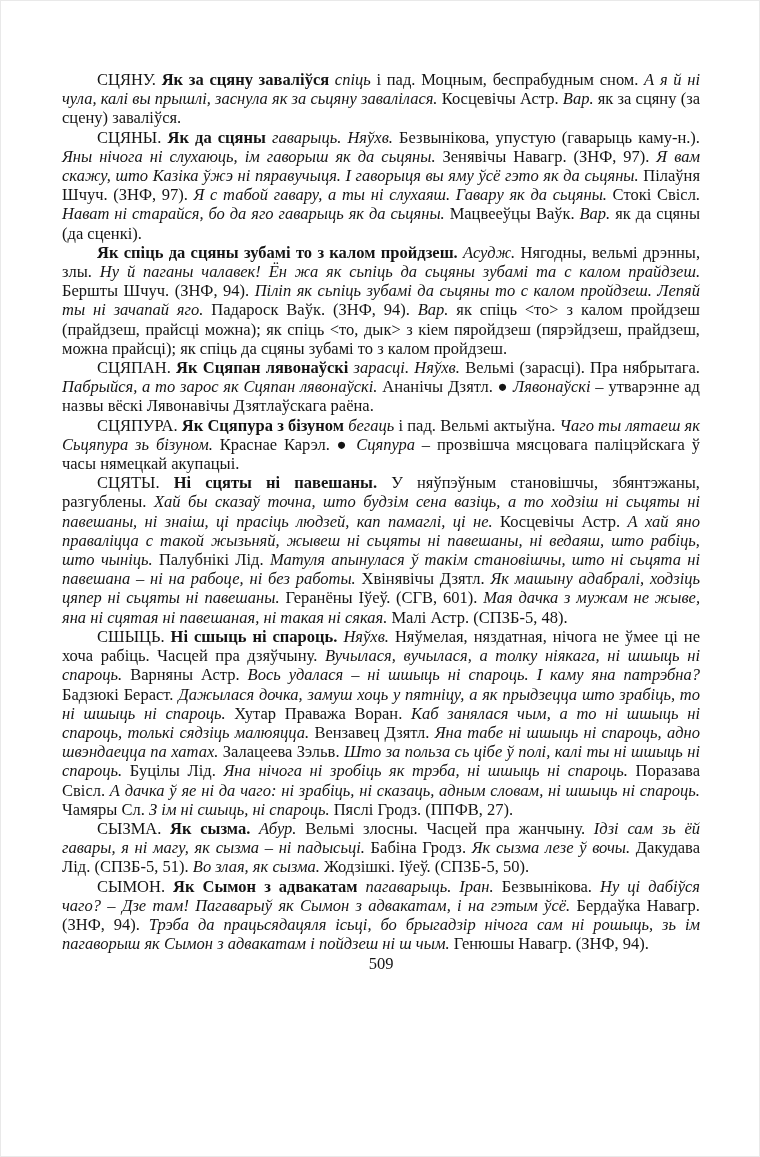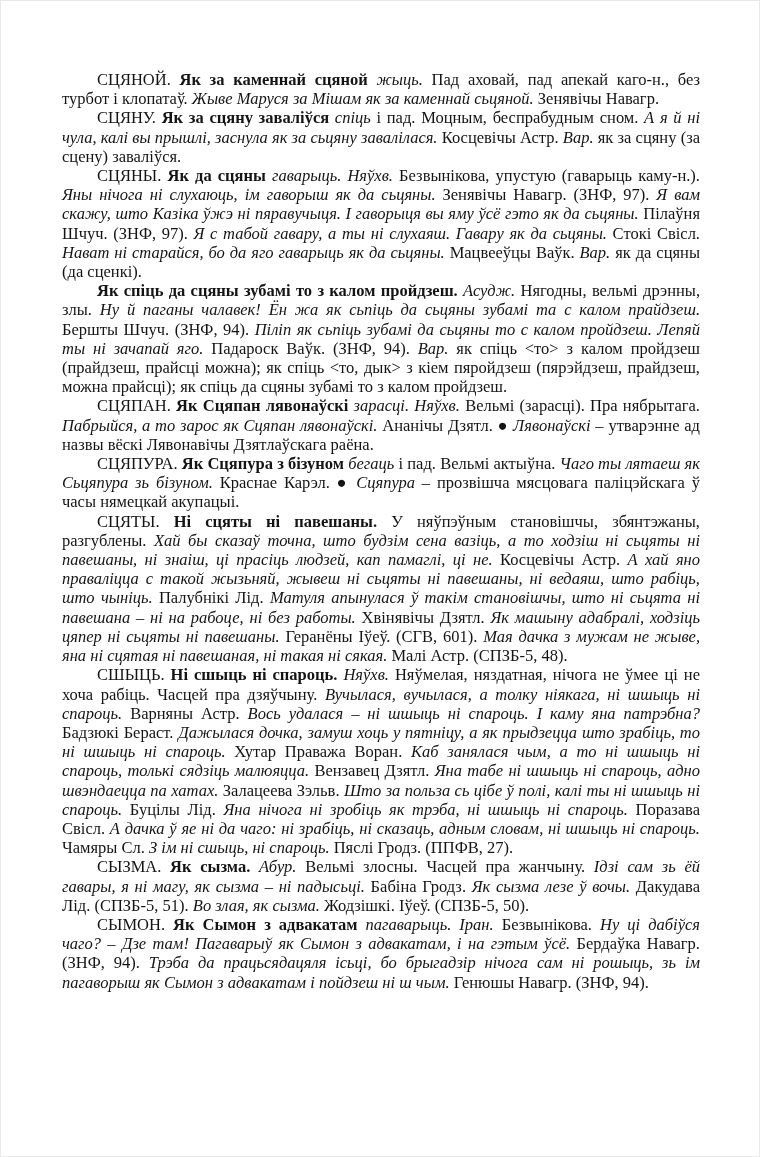--- a/index.html
+++ b/index.html
@@ -44,24 +44,24 @@
   .footer {
     text-align: center;
     margin-top: 1px;
   }
 </style>
 </head>
 <body>
 
 <div class="page">
   <div class="text-block" id="entries">
-      <p class="entry"><span class="rn">СЦЯНОЙ. </span><span class="rb">Як за каменнай сцяной</span><span class="ri"> жыць.</span><span class="rn"> Пад аховай, пад апекай каго-н., без турбот і клопатаў. </span><span class="ri">Жыве Маруся за Мішам як за каменнай сьцяной.</span><span class="rn"> Зенявічы Навагр.</span></p>
       <p class="entry"><span class="rn">СЦЯНУ. </span><span class="rb">Як за сцяну заваліўся</span><span class="ri"> спіць</span><span class="rn"> і пад. Моцным, беспрабудным сном. </span><span class="ri">А я й ні чула, калі вы прышлі, заснула як за сьцяну завалілася.</span><span class="rn"> Косцевічы Астр. </span><span class="rbi">Вар.</span><span class="rn"> як за сцяну (за сцену) заваліўся.</span></p>
       <p class="entry"><span class="rn">СЦЯНЫ. </span><span class="rb">Як да сцяны</span><span class="ri"> гаварыць. Няўхв.</span><span class="rn"> Безвынікова, упустую (гаварыць каму-н.). </span><span class="ri">Яны нічога ні слухаюць, ім гаворыш як да сьцяны.</span><span class="rn"> Зенявічы Навагр. (ЗНФ, 97). </span><span class="ri">Я вам скажу, што Казіка ўжэ ні пяравучыця. І гаворыця вы яму ўсё гэто як да сьцяны.</span><span class="rn"> Пілаўня Шчуч. (ЗНФ, 97). </span><span class="ri">Я с табой гавару, а ты ні слухаяш. Гавару як да сьцяны.</span><span class="rn"> Стокі Свісл. </span><span class="ri">Нават ні старайся, бо да яго гаварыць як да сьцяны.</span><span class="rn"> Мацвееўцы Ваўк. </span><span class="rbi">Вар.</span><span class="rn"> як да сцяны (да сценкі).</span></p>
       <p class="entry"><span class="rb">Як спіць да сцяны зубамі то з калом пройдзеш.</span><span class="ri"> Асудж.</span><span class="rn"> Нягодны, вельмі дрэнны, злы. </span><span class="ri">Ну й паганы чалавек! Ён жа як сьпіць да сьцяны зубамі та с калом прайдзеш.</span><span class="rn"> Бершты Шчуч. (ЗНФ, 94). </span><span class="ri">Піліп як сьпіць зубамі да сьцяны то с калом пройдзеш. Лепяй ты ні зачапай яго.</span><span class="rn"> Падароск Ваўк. (ЗНФ, 94). </span><span class="rbi">Вар.</span><span class="rn"> як спіць &lt;то&gt; з калом пройдзеш (прайдзеш, прайсці можна); як спіць &lt;то, дык&gt; з кіем пяройдзеш (пярэйдзеш, прайдзеш, можна прайсці); як спіць да сцяны зубамі то з калом пройдзеш.</span></p>
       <p class="entry"><span class="rn">СЦЯПАН. </span><span class="rb">Як Сцяпан лявонаўскі</span><span class="ri"> зарасці. Няўхв.</span><span class="rn"> Вельмі (зарасці). Пра нябрытага. </span><span class="ri">Пабрыйся, а то зарос як Сцяпан лявонаўскі.</span><span class="rn"> Ананічы Дзятл. ● </span><span class="ri">Лявонаўскі</span><span class="rn"> – утварэнне ад назвы вёскі Лявонавічы Дзятлаўскага раёна.</span></p>
       <p class="entry"><span class="rn">СЦЯПУРА. </span><span class="rb">Як Сцяпура з бізуном</span><span class="ri"> бегаць</span><span class="rn"> і пад. Вельмі актыўна. </span><span class="ri">Чаго ты лятаеш як Сьцяпура зь бізуном.</span><span class="rn"> Краснае Карэл. ● </span><span class="ri">Сцяпура</span><span class="rn"> – прозвішча мясцовага паліцэйскага ў часы нямецкай акупацыі.</span></p>
       <p class="entry"><span class="rn">СЦЯТЫ. </span><span class="rb">Ні сцяты ні павешаны.</span><span class="rn"> У няўпэўным становішчы, збянтэжаны, разгублены. </span><span class="ri">Хай бы сказаў точна, што будзім сена вазіць, а то ходзіш ні сьцяты ні павешаны, ні знаіш, ці прасіць людзей, кап памаглі, ці не.</span><span class="rn"> Косцевічы Астр. </span><span class="ri">А хай яно праваліцца с такой жызьняй, жывеш ні сьцяты ні павешаны, ні ведаяш, што рабіць, што чыніць.</span><span class="rn"> Палубнікі Лід. </span><span class="ri">Матуля апынулася ў такім становішчы, што ні сьцята ні павешана – ні на рабоце, ні без работы.</span><span class="rn"> Хвінявічы Дзятл. </span><span class="ri">Як машыну адабралі, ходзіць цяпер ні сьцяты ні павешаны.</span><span class="rn"> Геранёны Іўеў. (СГВ, 601). </span><span class="ri">Мая дачка з мужам не жыве, яна ні сцятая ні павешаная, ні такая ні сякая.</span><span class="rn"> Малі Астр. (СПЗБ-5, 48).</span></p>
       <p class="entry"><span class="rn">СШЫЦЬ. </span><span class="rb">Ні сшыць ні спароць.</span><span class="ri"> Няўхв.</span><span class="rn"> Няўмелая, няздатная, нічога не ўмее ці не хоча рабіць. Часцей пра дзяўчыну. </span><span class="ri">Вучылася, вучылася, а толку ніякага, ні шшыць ні спароць.</span><span class="rn"> Варняны Астр. </span><span class="ri">Вось удалася – ні шшыць ні спароць. І каму яна патрэбна?</span><span class="rn"> Бадзюкі Бераст. </span><span class="ri">Дажылася дочка, замуш хоць у пятніцу, а як прыдзецца што зрабіць, то ні шшыць ні спароць.</span><span class="rn"> Хутар Праважа Воран. </span><span class="ri">Каб занялася чым, а то ні шшыць ні спароць, толькі сядзіць малюяцца.</span><span class="rn"> Вензавец Дзятл. </span><span class="ri">Яна табе ні шшыць ні спароць, адно швэндаецца па хатах.</span><span class="rn"> Залацеева Зэльв. </span><span class="ri">Што за польза сь цібе ў полі, калі ты ні шшыць ні спароць.</span><span class="rn"> Буцілы Лід. </span><span class="ri">Яна нічога ні зробіць як трэба, ні шшыць ні спароць.</span><span class="rn"> Поразава Свісл. </span><span class="ri">А дачка ў яе ні да чаго: ні зрабіць, ні сказаць, адным словам, ні шшыць ні спароць.</span><span class="rn"> Чамяры Сл. </span><span class="ri">З ім ні сшыць, ні спароць.</span><span class="rn"> Пяслі Гродз. (ППФВ, 27).</span></p>
       <p class="entry"><span class="rn">СЫЗМА. </span><span class="rb">Як сызма.</span><span class="ri"> Абур.</span><span class="rn"> Вельмі злосны. Часцей пра жанчыну. </span><span class="ri">Ідзі сам зь ёй гавары, я ні магу, як сызма – ні падысьці.</span><span class="rn"> Бабіна Гродз. </span><span class="ri">Як сызма лезе ў вочы.</span><span class="rn"> Дакудава Лід. (СПЗБ-5, 51). </span><span class="ri">Во злая, як сызма.</span><span class="rn"> Жодзішкі. Іўеў. (СПЗБ-5, 50).</span></p>
       <p class="entry"><span class="rn">СЫМОН. </span><span class="rb">Як Сымон з адвакатам</span><span class="ri"> пагаварыць. Іран.</span><span class="rn"> Безвынікова. </span><span class="ri">Ну ці дабіўся чаго? – Дзе там! Пагаварыў як Сымон з адвакатам, і на гэтым ўсё.</span><span class="rn"> Бердаўка Навагр. (ЗНФ, 94). </span><span class="ri">Трэба да працьсядацяля ісьці, бо брыгадзір нічога сам ні рошыць, зь ім пагаворыш як Сымон з адвакатам і пойдзеш ні ш чым.</span><span class="rn"> Генюшы Навагр. (ЗНФ, 94).</span></p>
     </div>
+  <div class="footer">509</div>
 </div>
 
 </body></html>

